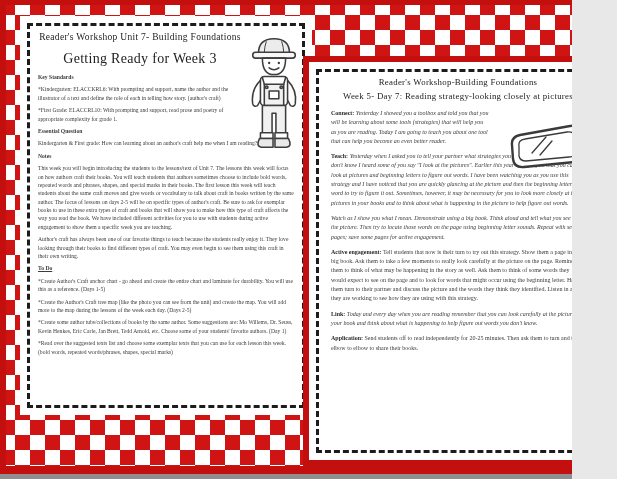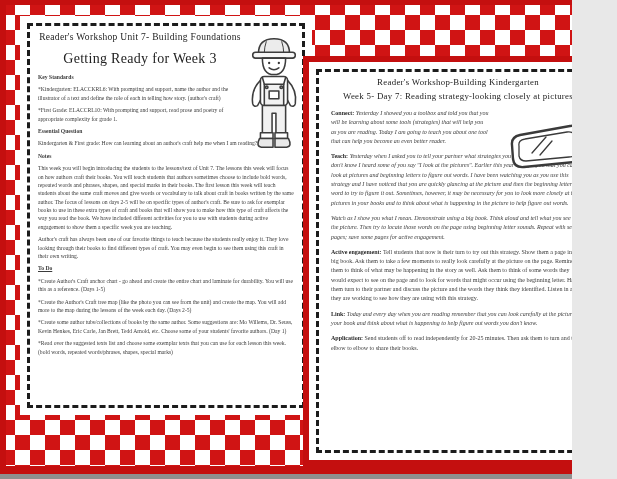--- a/index.html
+++ b/index.html
@@ -116,21 +116,21 @@
               <path d="M70 26 Q84 10 93 9 Q97 9 95 13 Q90 20 74 32"></path>
               <path d="M74 40 Q88 44 94 52 Q96 55 92 55 Q84 54 70 48"></path>
               <path d="M6 34 Q5 26 14 24 L64 15 Q74 13 75 22 L77 42 Q78 50 68 51 L18 56 Q8 57 7 48 Z"></path>
               <path d="M13 35 Q12 29 19 28 L61 21 Q68 20 69 26 L70 40 Q70 46 63 46 L20 50 Q14 50 13 45 Z" fill="none" stroke-width="1.3"></path>
               <path d="M26 42 L40 26 M34 44 L46 30" fill="none" stroke-width="1.3"></path>
             </g>
           </svg>
         </div>
 
         <div class="rp-header">
-          <div class="rp-title">Reader's Workshop-Building Kindergarten</div>
+          <div class="rp-title">Reader's Workshop-Building Foundations</div>
           <div class="rp-subtitle">Week 5- Day 7: Reading strategy-looking closely at pictures</div>
         </div>
 
         <div class="rp-body">
           <p class="connect-para">
             <span class="lbl">Connect:</span>
             <span class="script">Yesterday I showed you a toolbox and told you that you will be learning about some tools (strategies) that will help you as you are reading. Today I am going to teach you about one tool that can help you become an even better reader.</span>
           </p>
           <p>
             <span class="lbl">Teach:</span>

